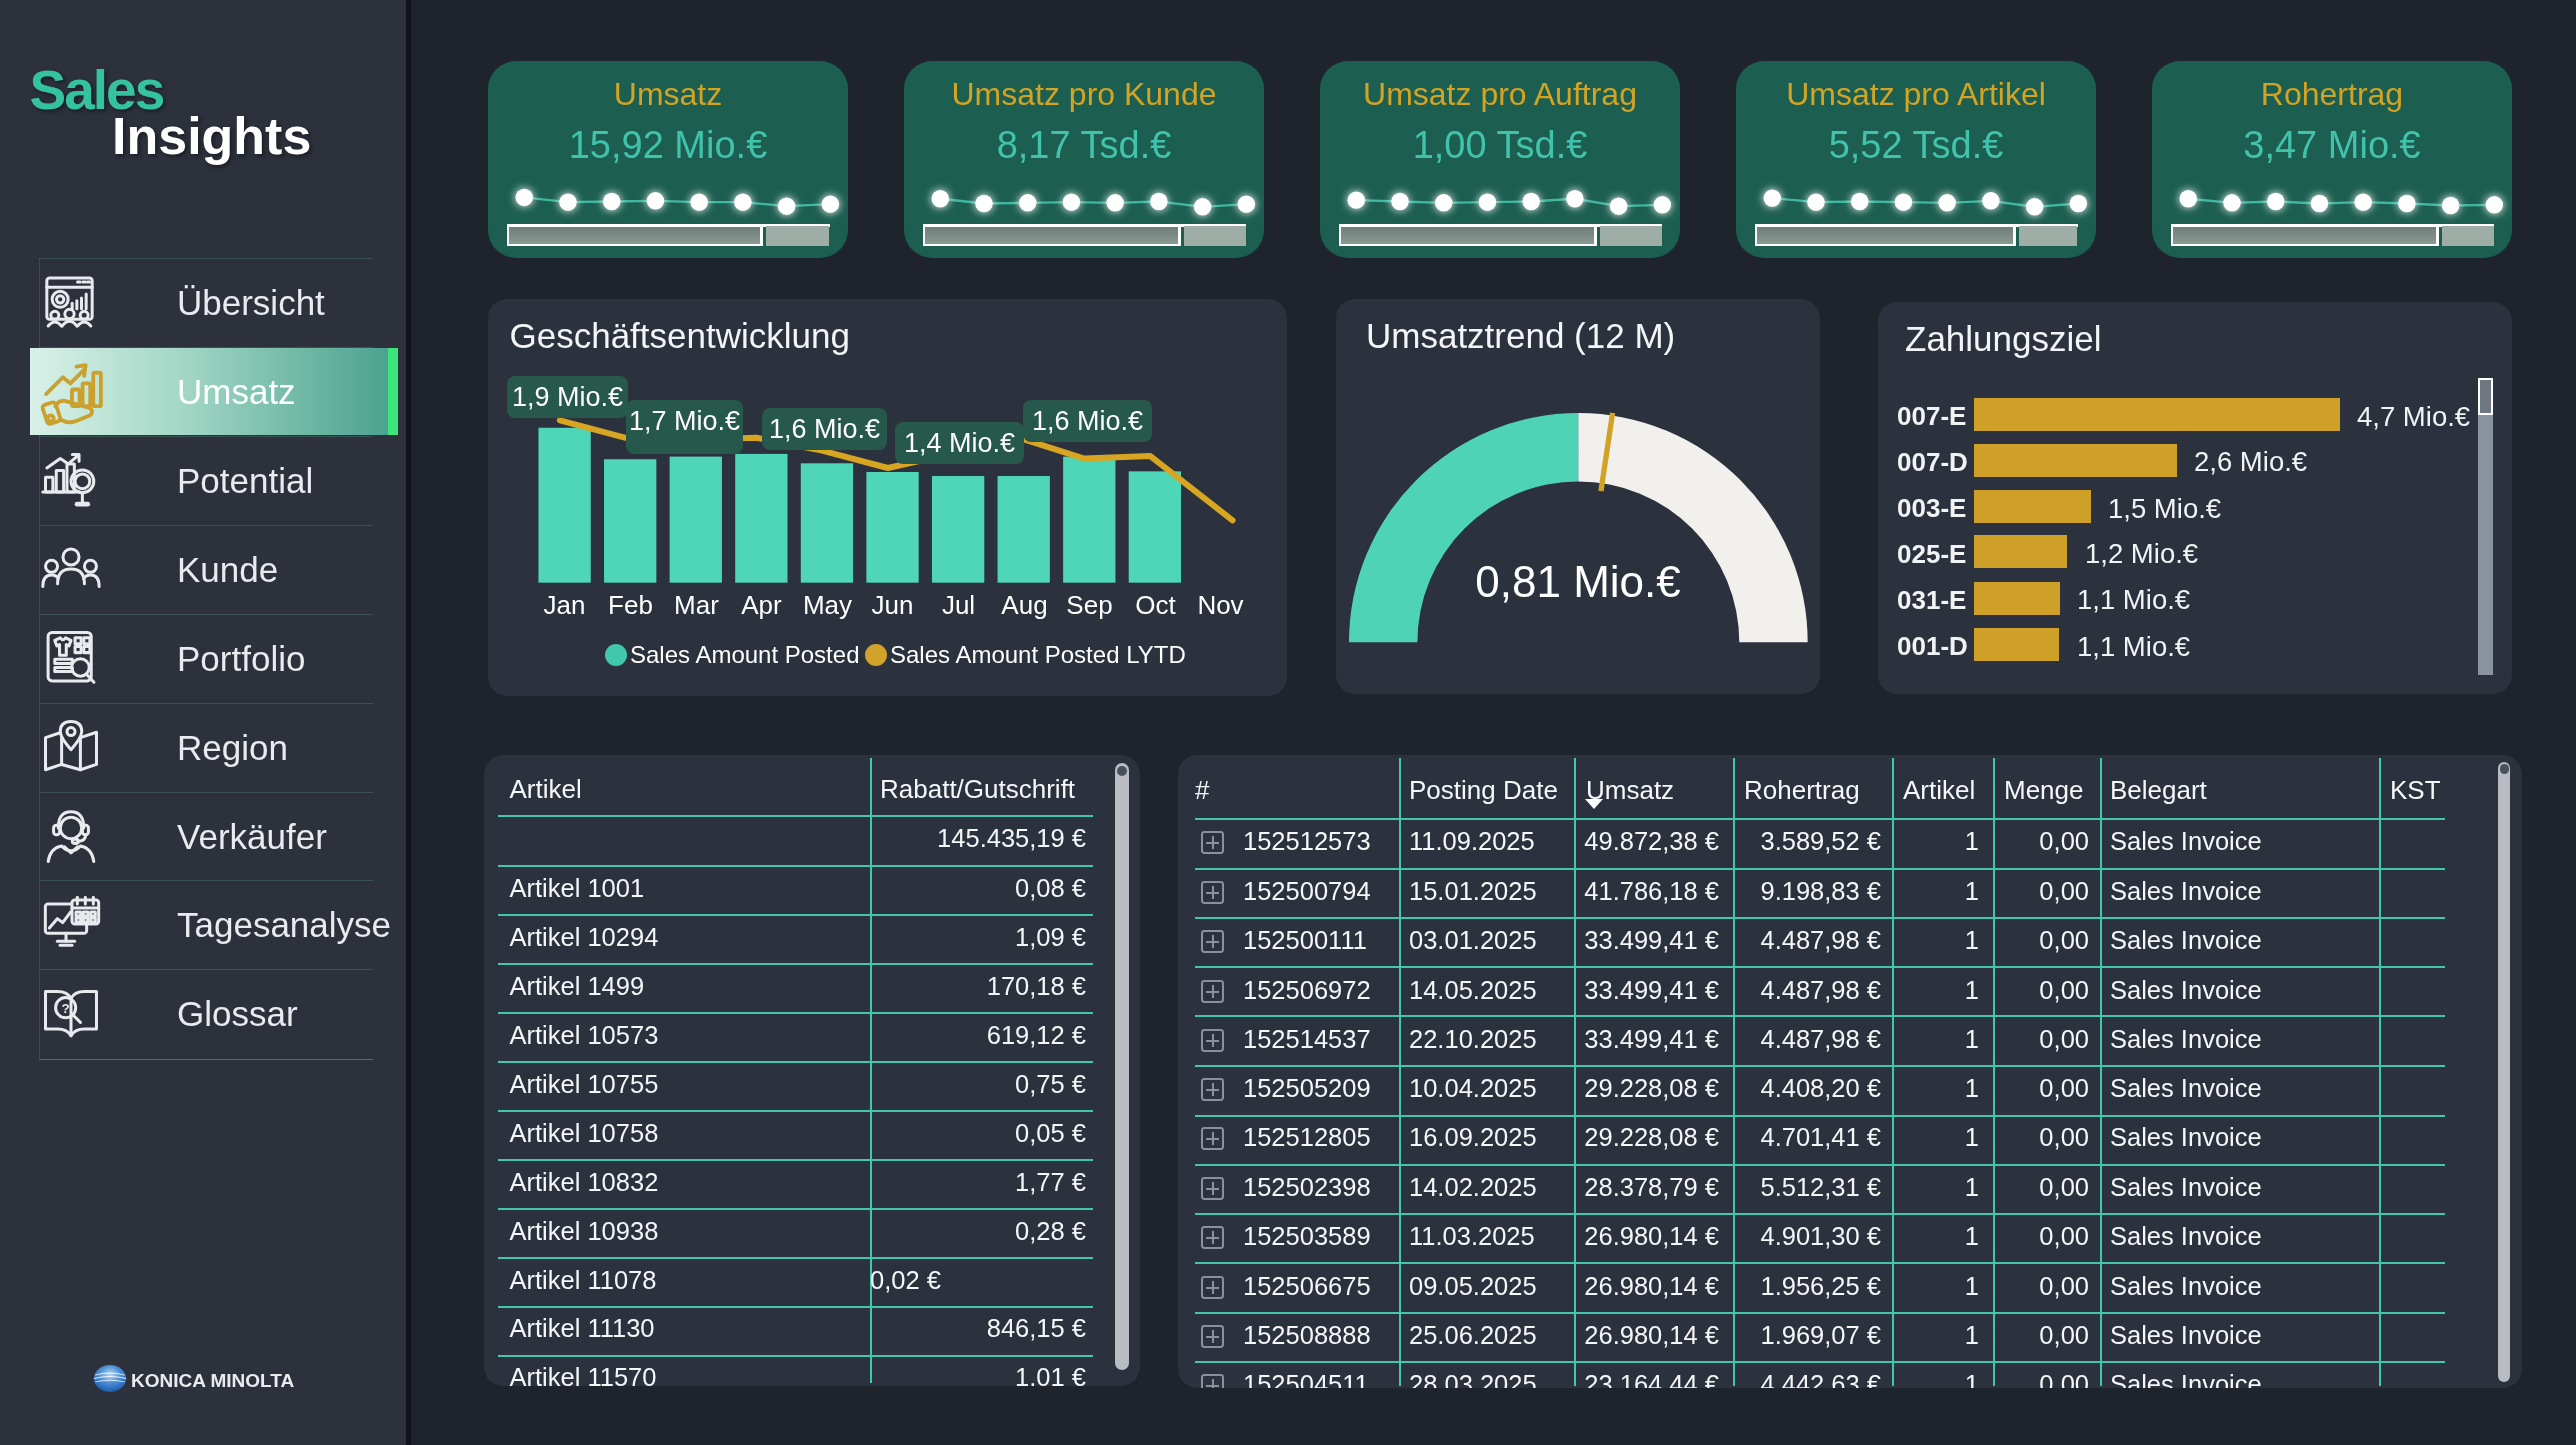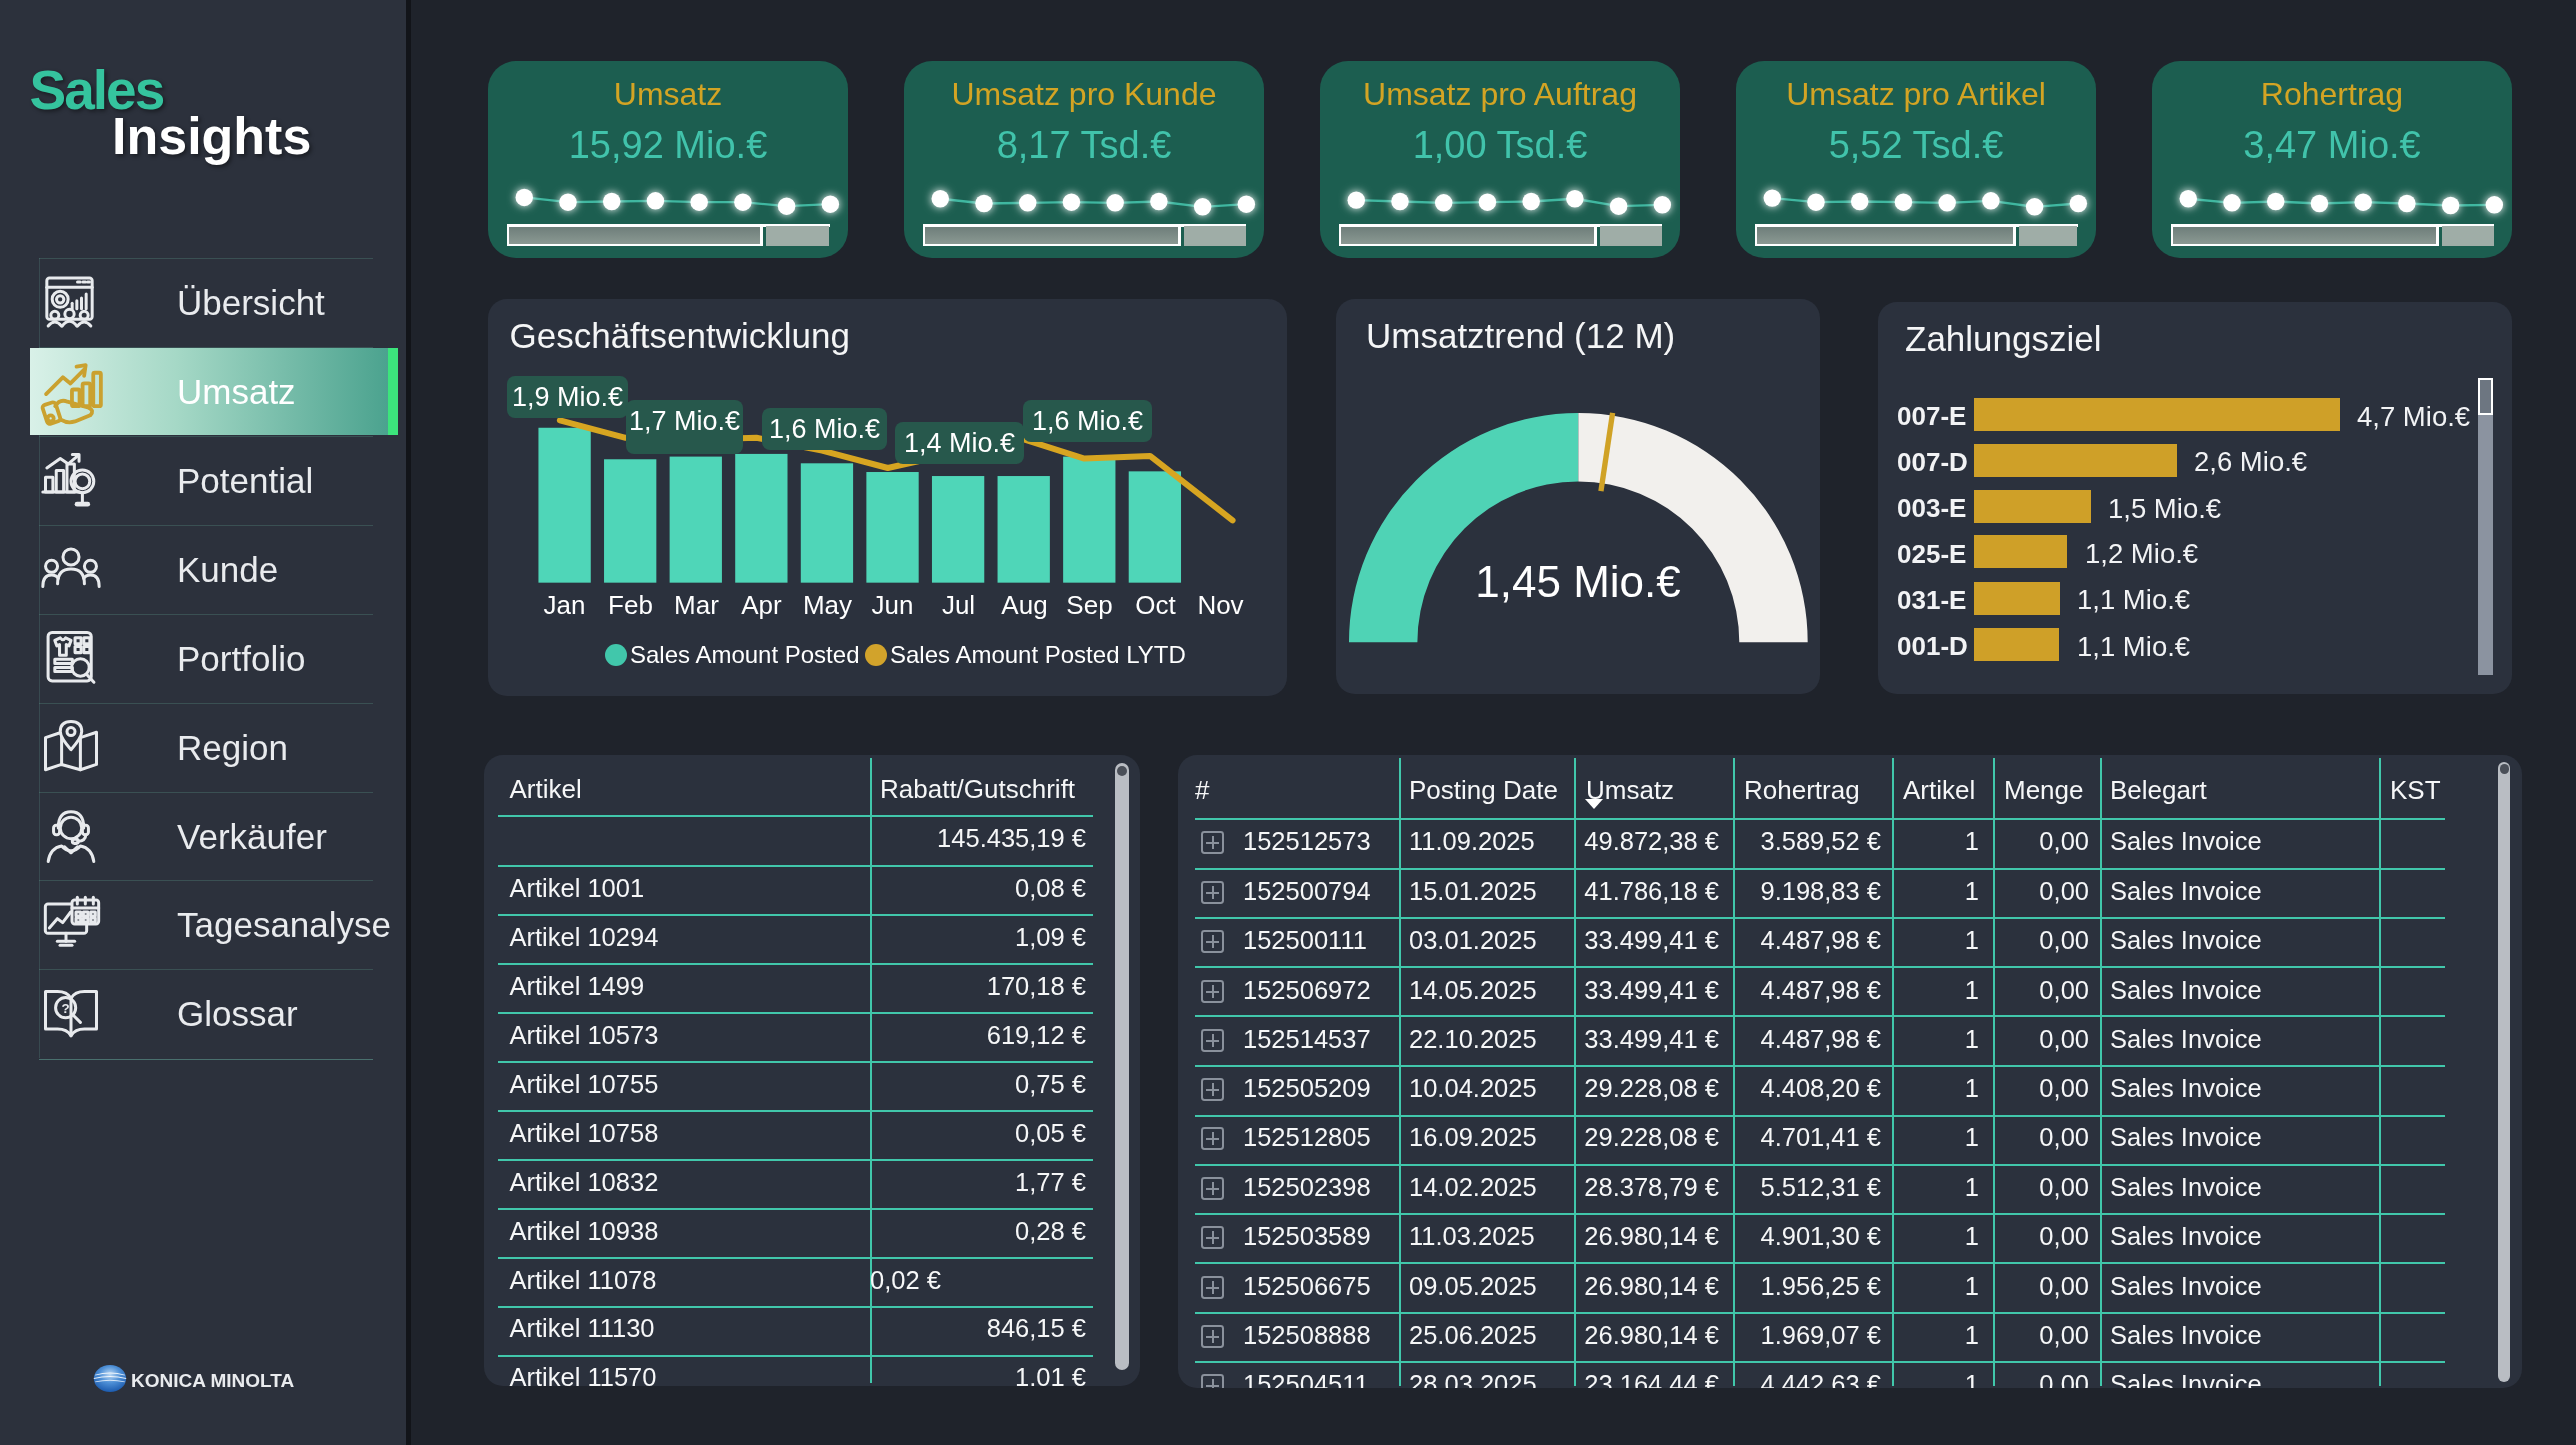--- a/index.html
+++ b/index.html
@@ -381,21 +381,21 @@
 <div class="abs" style="left:377px;top:345px;width:22px;height:22px;border-radius:50%;background:#d2a32b;"></div>
 <div class="abs" style="left:402px;top:342px;color:#fff;font-size:24px;">Sales Amount Posted LYTD</div>
 </div>
 <div class="card" style="left:1336px;top:299px;width:484px;height:395px;">
 <div class="ctitle abs" style="left:30px;top:17.4px;">Umsatztrend (12 M)</div>
 <svg class="abs" style="left:0;top:0;" width="484" height="395" viewBox="0 0 721 589">
 <path d="M 19.0 512.0 A 342 342 0 0 1 361.0 170.0 L 361.0 272.0 A 240 240 0 0 0 121.0 512.0 Z" fill="#4fd3b5"></path>
 <path d="M 361.0 170.0 A 342 342 0 0 1 703.0 512.0 L 601.0 512.0 A 240 240 0 0 0 361.0 272.0 Z" fill="#f2f0ed"></path>
 <line x1="412.1" y1="169.8" x2="394.7" y2="286.5" stroke="#d0a226" stroke-width="8"></line>
 </svg>
-<div class="abs" style="left:0;top:258px;width:484px;text-align:center;color:#fff;font-size:44px;">1,45 Mio.€</div>
+<div class="abs" style="left:0;top:258px;width:484px;text-align:center;color:#fff;font-size:44px;">0,81 Mio.€</div>
 </div>
 <div class="card" style="left:1878px;top:302px;width:634px;height:392px;">
 <div class="ctitle abs" style="left:27px;top:17.4px;">Zahlungsziel</div>
 <div class="zlab" style="left:19px;top:99px;">007-E</div>
 <div class="zbar" style="left:96px;top:96px;width:366px;"></div>
 <div class="zval" style="left:479px;top:99px;">4,7 Mio.€</div>
 <div class="zlab" style="left:19px;top:145px;">007-D</div>
 <div class="zbar" style="left:96px;top:142px;width:203px;"></div>
 <div class="zval" style="left:316px;top:144px;">2,6 Mio.€</div>
 <div class="zlab" style="left:19px;top:191px;">003-E</div>

